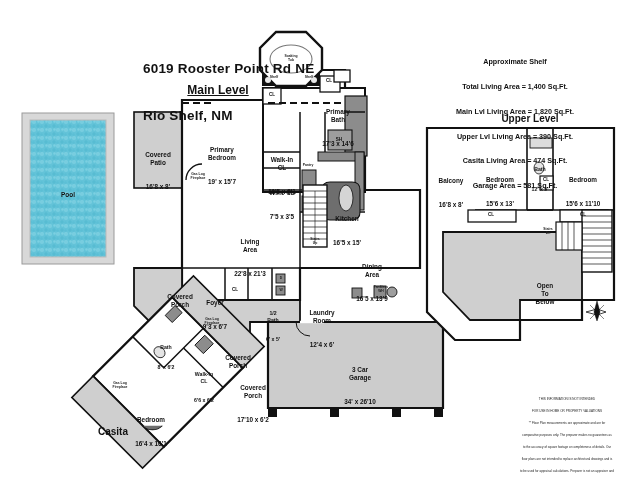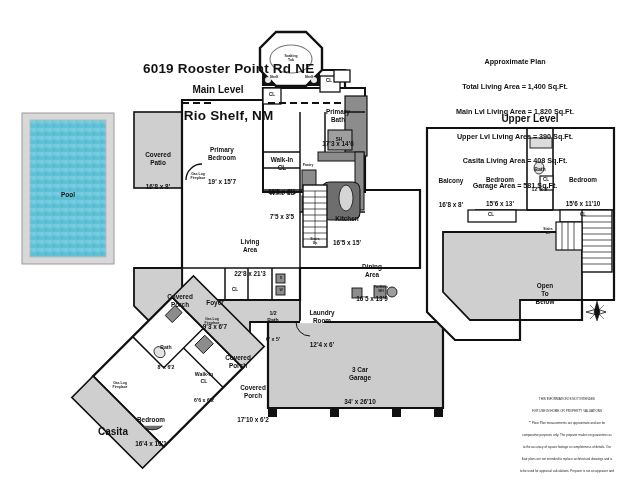--- a/index.html
+++ b/index.html
@@ -8,28 +8,28 @@
     font-family:"Liberation Sans",sans-serif;
     color:#111;overflow:hidden;position:relative;
   }
   #plan{position:absolute;left:0;top:0;width:640px;height:480px;}
 
   .txt{position:absolute;white-space:pre;line-height:1.15;}
   .ctr{transform:translateX(-50%);text-align:center;}
 
   
   #title{left:143px;top:30px;font-size:13.5px;font-weight:bold;letter-spacing:.2px;}
-  #title div{text-align:center;}
+  #title div{text-align:left;}
 
   
   #legend{left:515px;top:41px;font-size:7.2px;font-weight:bold;text-align:center;}
   #legend .hd{margin-bottom:.5px;}
 
   
-  #cap-main{left:218px;top:84px;font-size:10px;font-weight:bold;}
+  #cap-main{left:218px;top:84px;font-size:12px;font-weight:bold;text-decoration:underline;}
   #cap-upper{left:530px;top:113px;font-size:10px;font-weight:bold;}
   #cap-casita{left:113px;top:426px;font-size:10px;font-weight:bold;}
 
   
   .room{font-size:6.4px;font-weight:bold;text-align:center;line-height:1.25;}
   .room .nm{display:block;}
   .room .dim{display:block;}
   .tiny{font-size:4.6px;font-weight:bold;text-align:center;line-height:1.2;}
   .micro{font-size:3.4px;font-weight:bold;text-align:center;line-height:1.15;color:#222;}
 
@@ -229,25 +229,25 @@
     <path d="M-7 -7 L7 7 M7 -7 L-7 7" stroke="#111" stroke-width=".5"></path>
   </g>
 </svg>
 
 <div class="txt" id="title">
   <div>6019 Rooster Point Rd NE</div>
   <div>Rio Shelf, NM</div>
 </div>
 
 <div class="txt ctr" id="legend">
-  <div class="hd">Approximate Plan</div>
+  <div class="hd">Approximate Shelf</div>
   <div>Total Living Area = 1,400 Sq.Ft.</div>
   <div>Main Lvl Living Area = 1,820 Sq.Ft.</div>
   <div>Upper Lvl Living Area = 390 Sq.Ft.</div>
-  <div>Casita Living Area = 408 Sq.Ft.</div>
+  <div>Casita Living Area = 474 Sq.Ft.</div>
   <div>Garage Area = 581 Sq.Ft.</div>
 </div>
 
 <div class="txt ctr" id="cap-main">Main Level</div>
 <div class="txt ctr" id="cap-upper">Upper Level</div>
 <div class="txt ctr" id="cap-casita">Casita</div>
 
 <div class="txt ctr room" style="left:68px;top:175px;">
   <span class="nm">Pool</span>
 </div>

